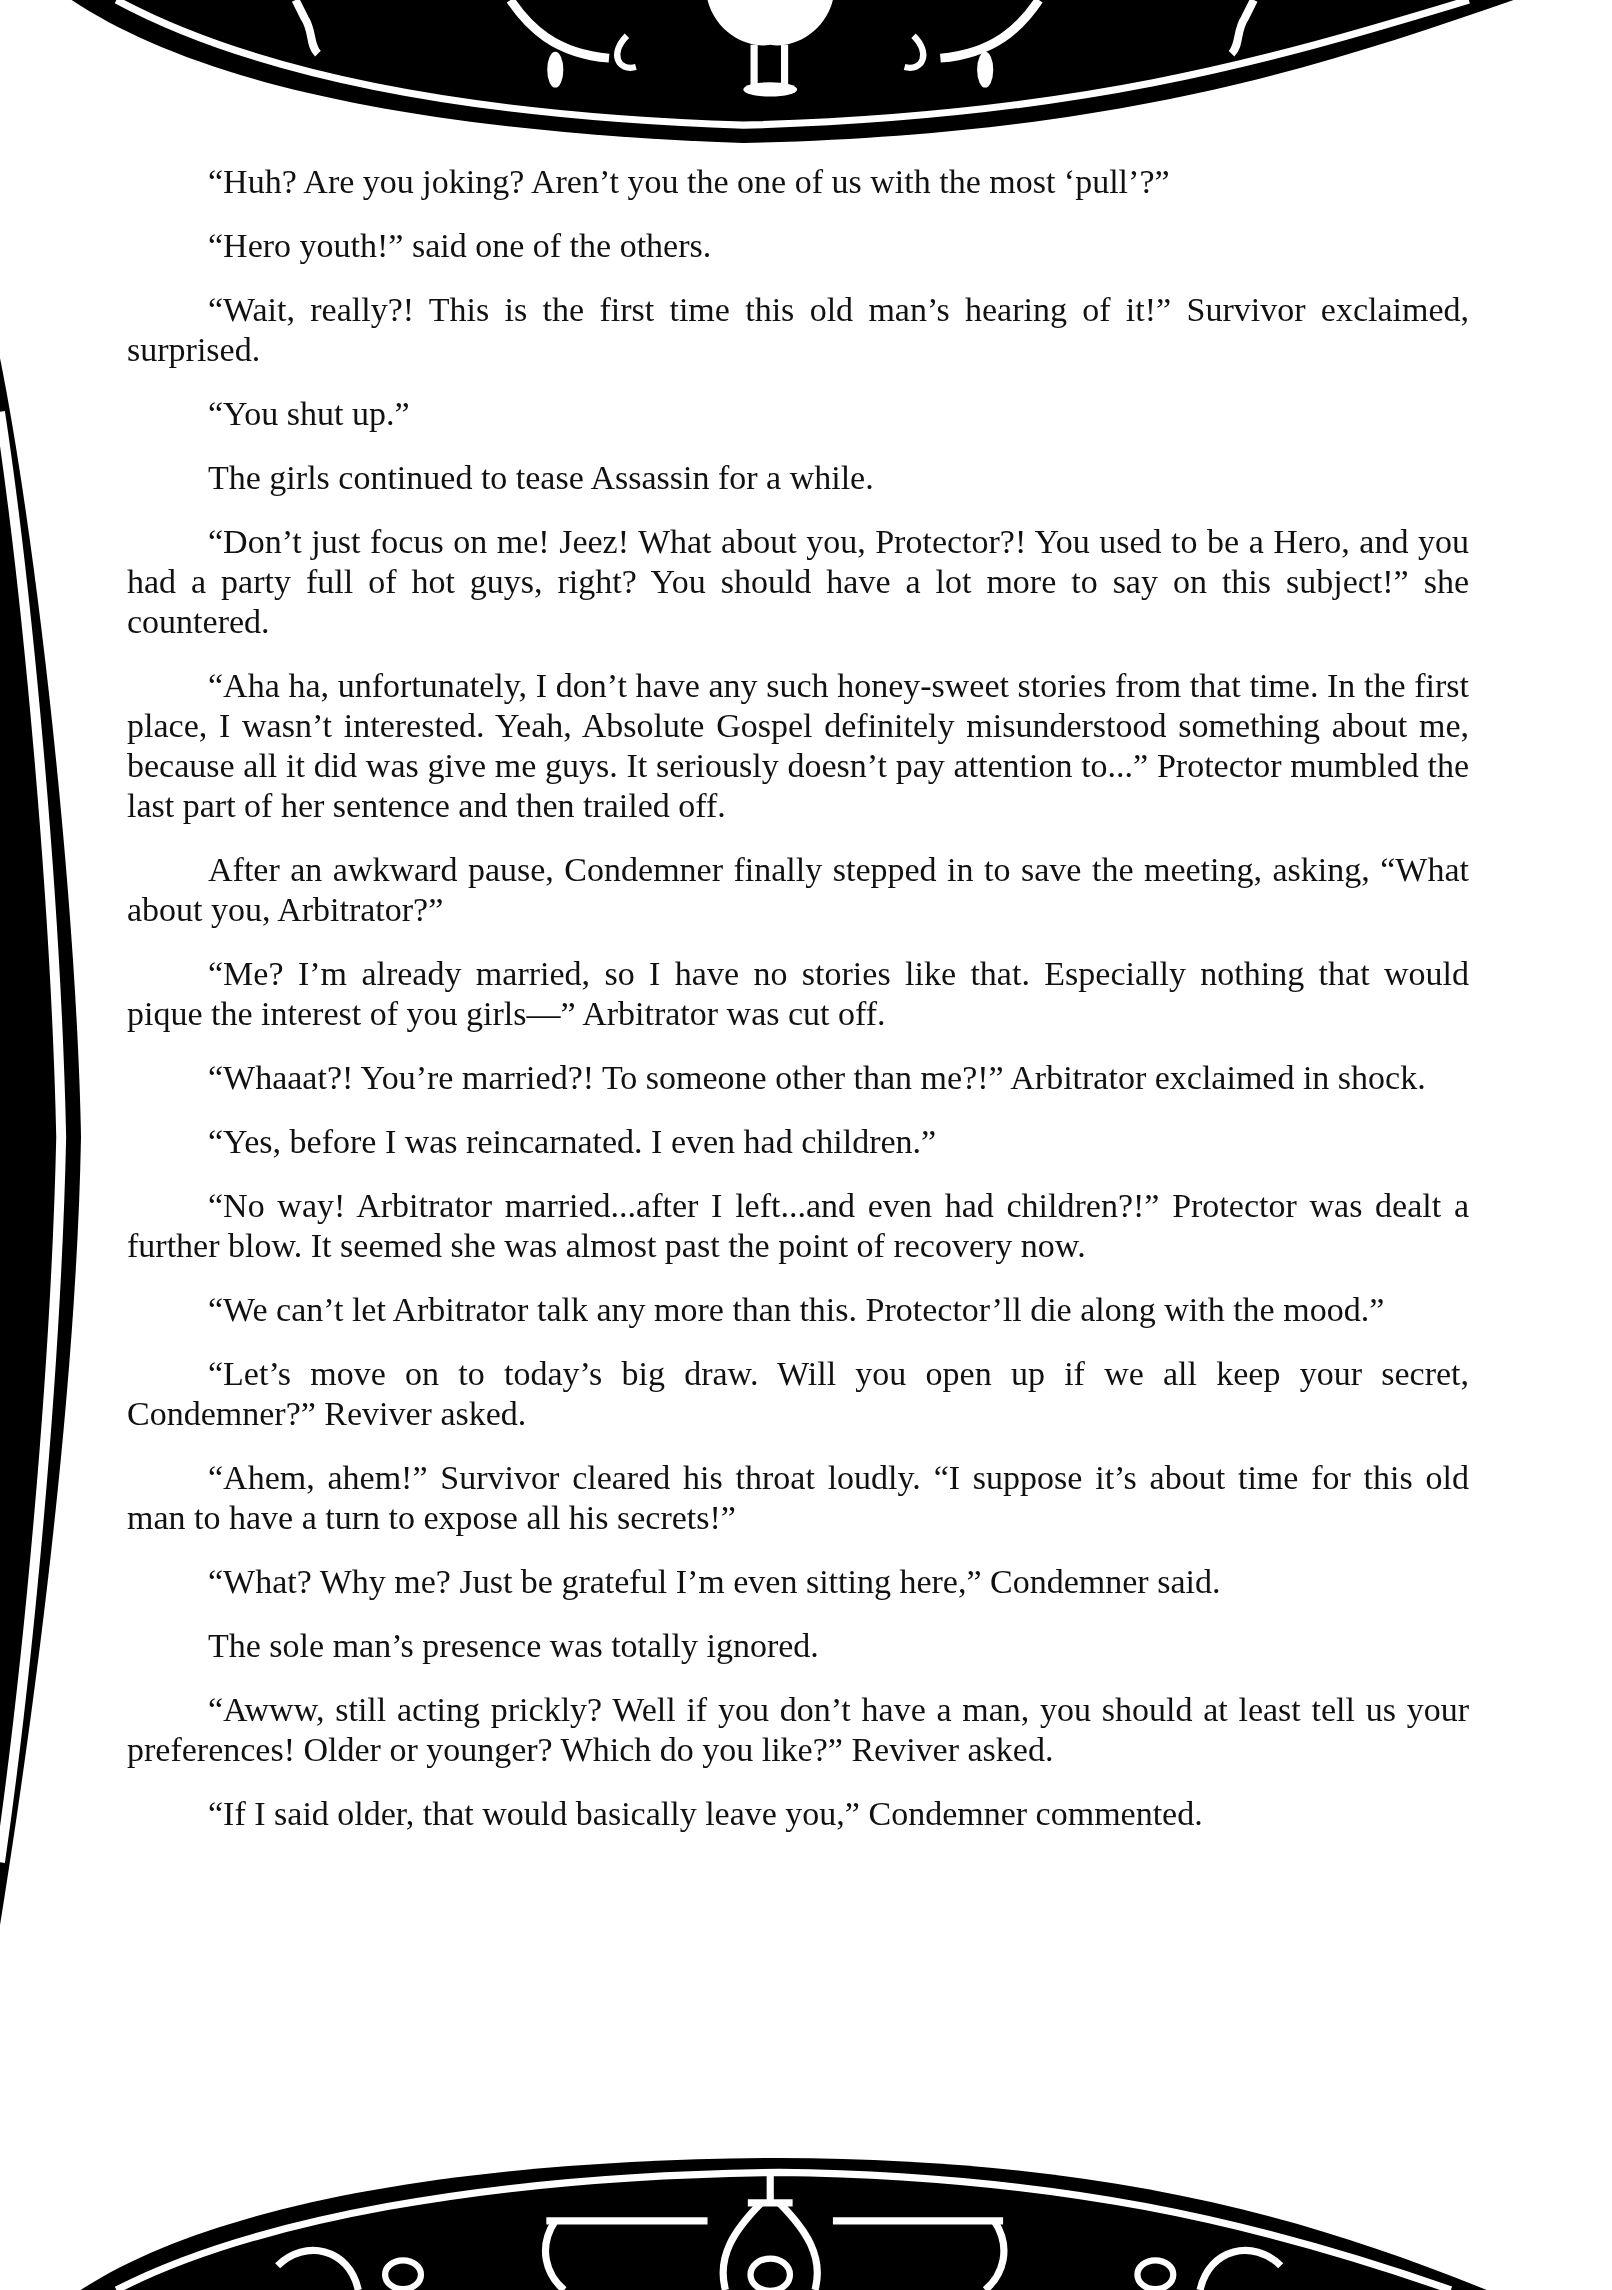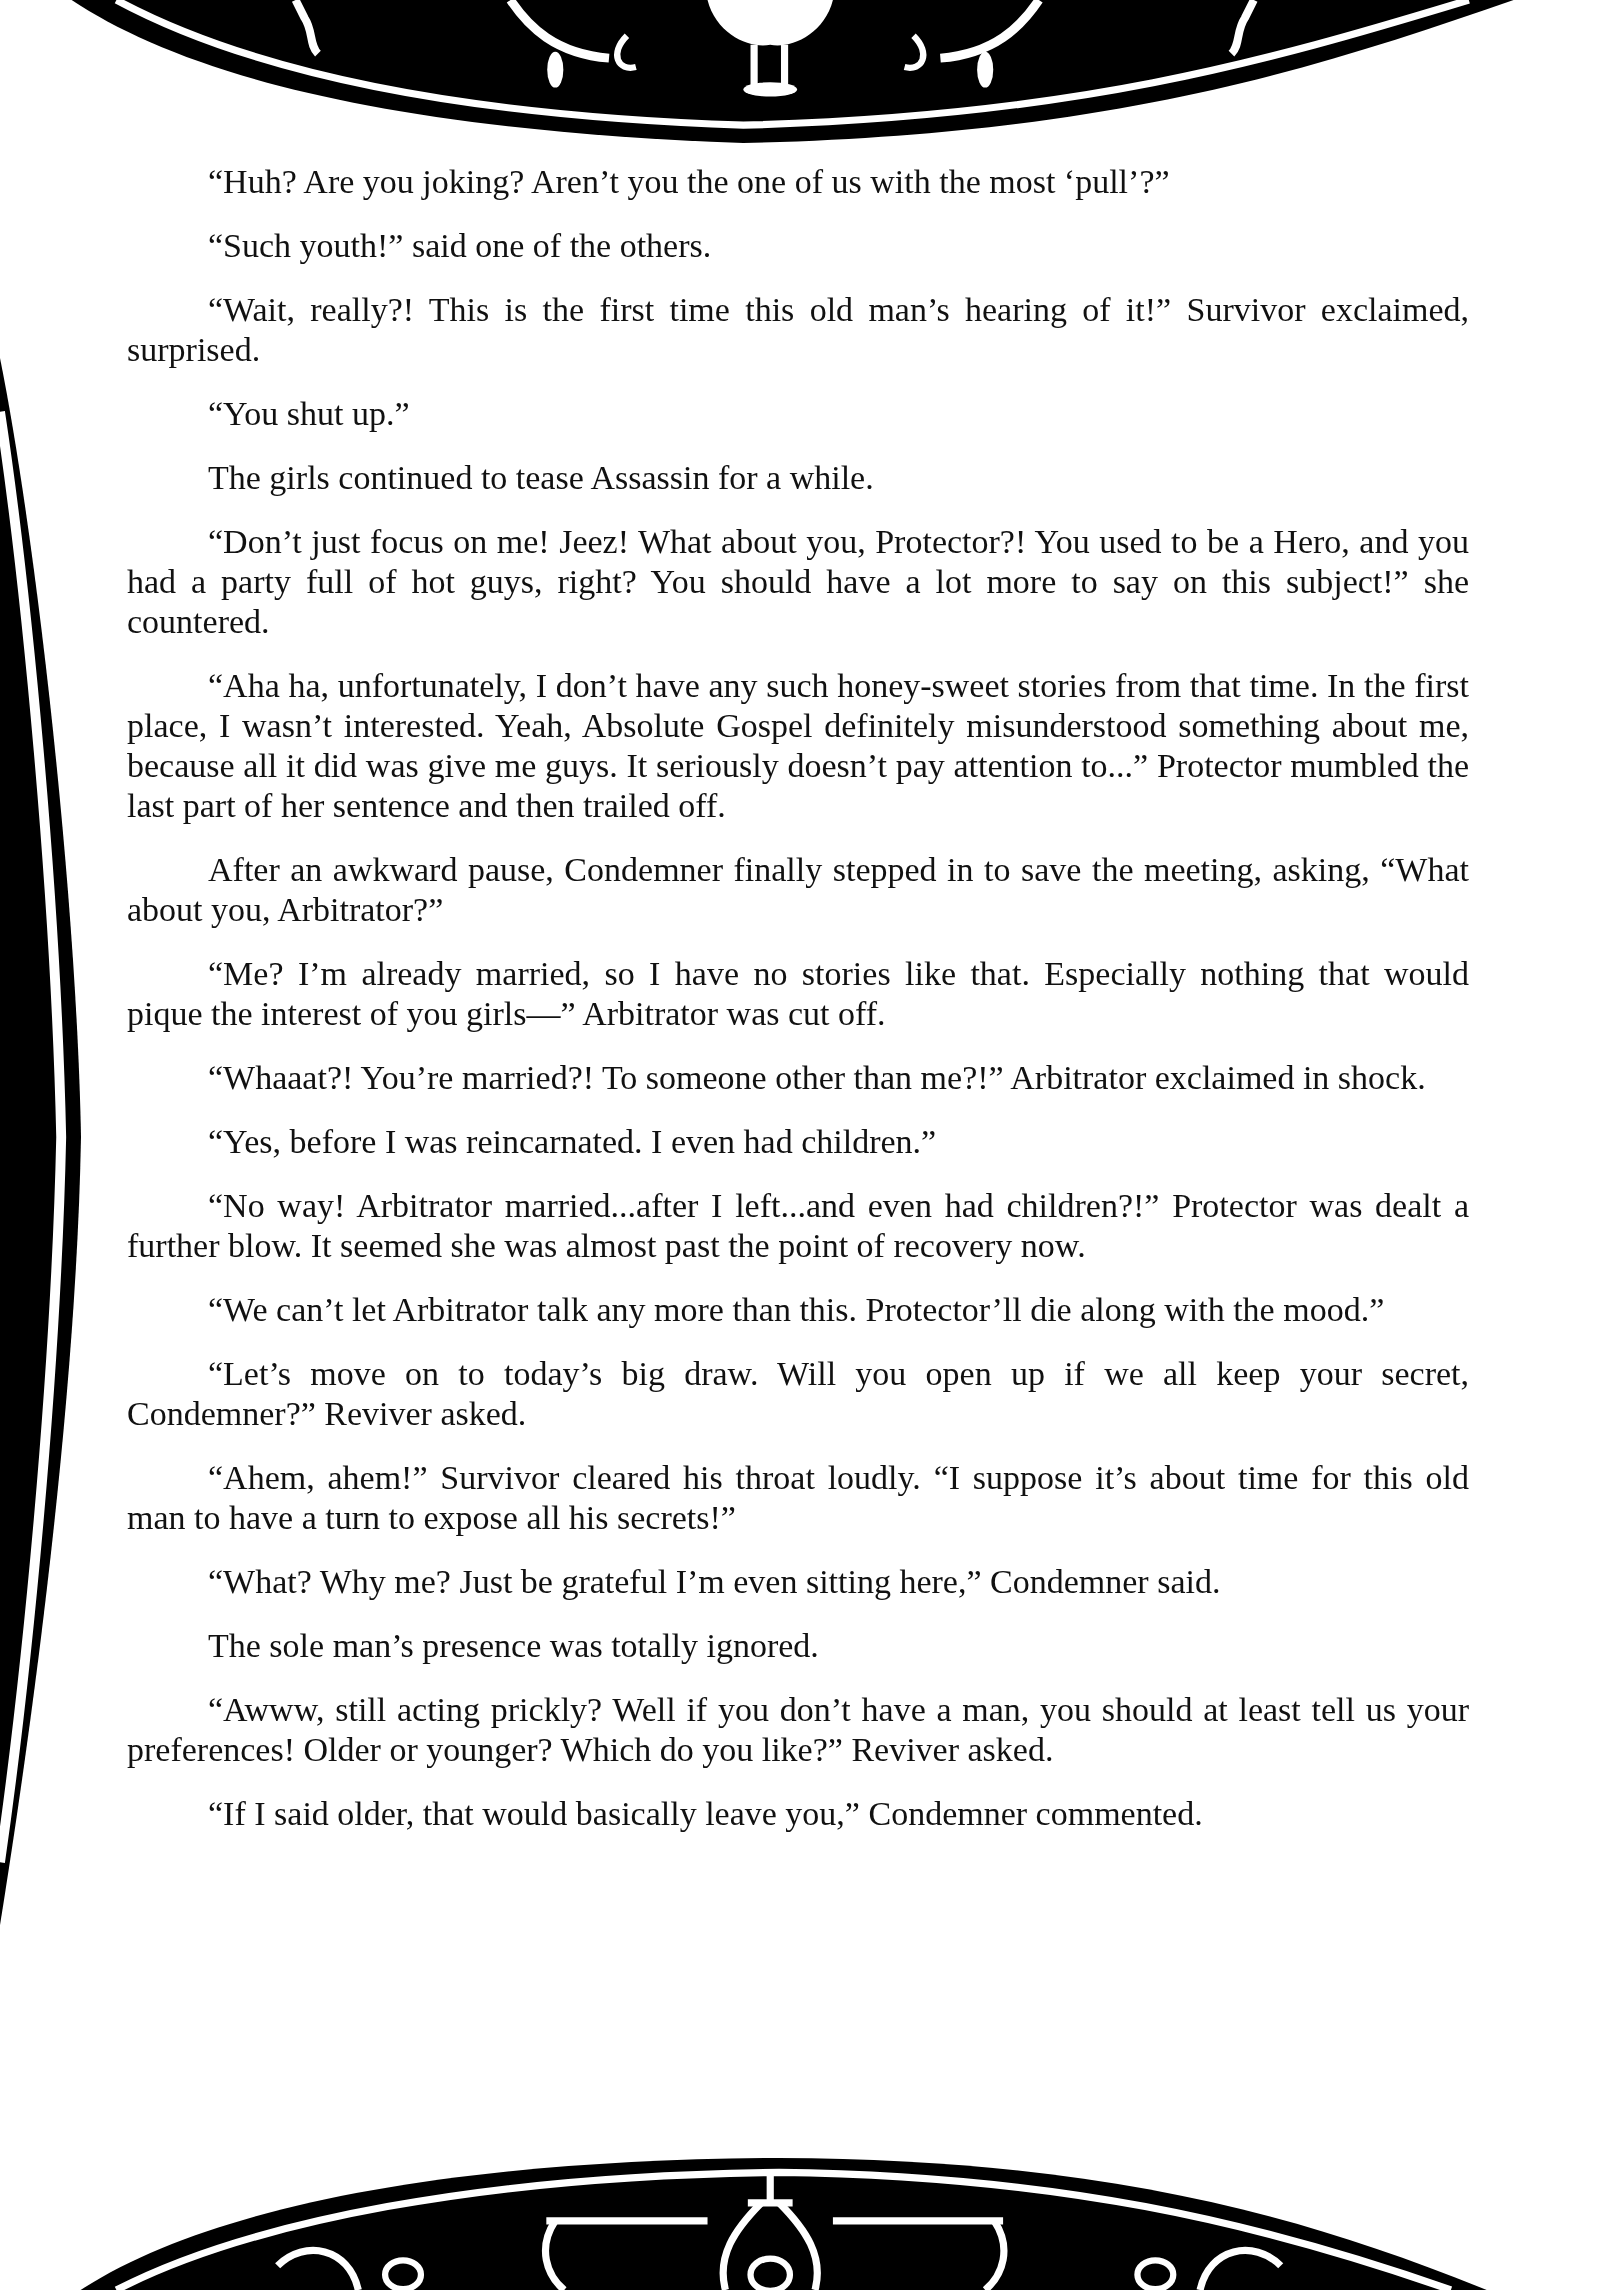--- a/index.html
+++ b/index.html
@@ -66,21 +66,21 @@
 </svg>
 
 <svg class="side-arc" viewBox="0 0 110 1750" preserveAspectRatio="none">
   <path d="M0,0 C40,200 85,600 90,870 C85,1150 40,1500 0,1750 L0,0 Z" fill="#000"></path>
   <path d="M0,60 C30,260 62,600 68,870 C62,1140 30,1470 0,1680" fill="none" stroke="#fff" stroke-width="11"></path>
   <path d="M0,130 C20,330 44,620 46,870 C44,1120 20,1420 0,1600" fill="#000"></path>
 </svg>
 
 <div class="page-text">
   <p class="para">“Huh? Are you joking? Aren’t you the one of us with the most ‘pull’?”</p>
-  <p class="para">“Such youth!” said one of the others.</p>
+  <p class="para">“Hero youth!” said one of the others.</p>
   <p class="para">“Wait, really?! This is the first time this old man’s hearing of it!” Survivor exclaimed, surprised.</p>
   <p class="para">“You shut up.”</p>
   <p class="para">The girls continued to tease Assassin for a while.</p>
   <p class="para">“Don’t just focus on me! Jeez! What about you, Protector?! You used to be a Hero, and you had a party full of hot guys, right? You should have a lot more to say on this subject!” she countered.</p>
   <p class="para">“Aha ha, unfortunately, I don’t have any such honey-sweet stories from that time. In the first place, I wasn’t interested. Yeah, Absolute Gospel definitely misunderstood something about me, because all it did was give me guys. It seriously doesn’t pay attention to...” Protector mumbled the last part of her sentence and then trailed off.</p>
   <p class="para">After an awkward pause, Condemner finally stepped in to save the meeting, asking, “What about you, Arbitrator?”</p>
   <p class="para">“Me? I’m already married, so I have no stories like that. Especially nothing that would pique the interest of you girls—” Arbitrator was cut off.</p>
   <p class="para">“Whaaat?! You’re married?! To someone other than me?!” Arbitrator exclaimed in shock.</p>
   <p class="para">“Yes, before I was reincarnated. I even had children.”</p>
   <p class="para">“No way! Arbitrator married...after I left...and even had children?!” Protector was dealt a further blow. It seemed she was almost past the point of recovery now.</p>

